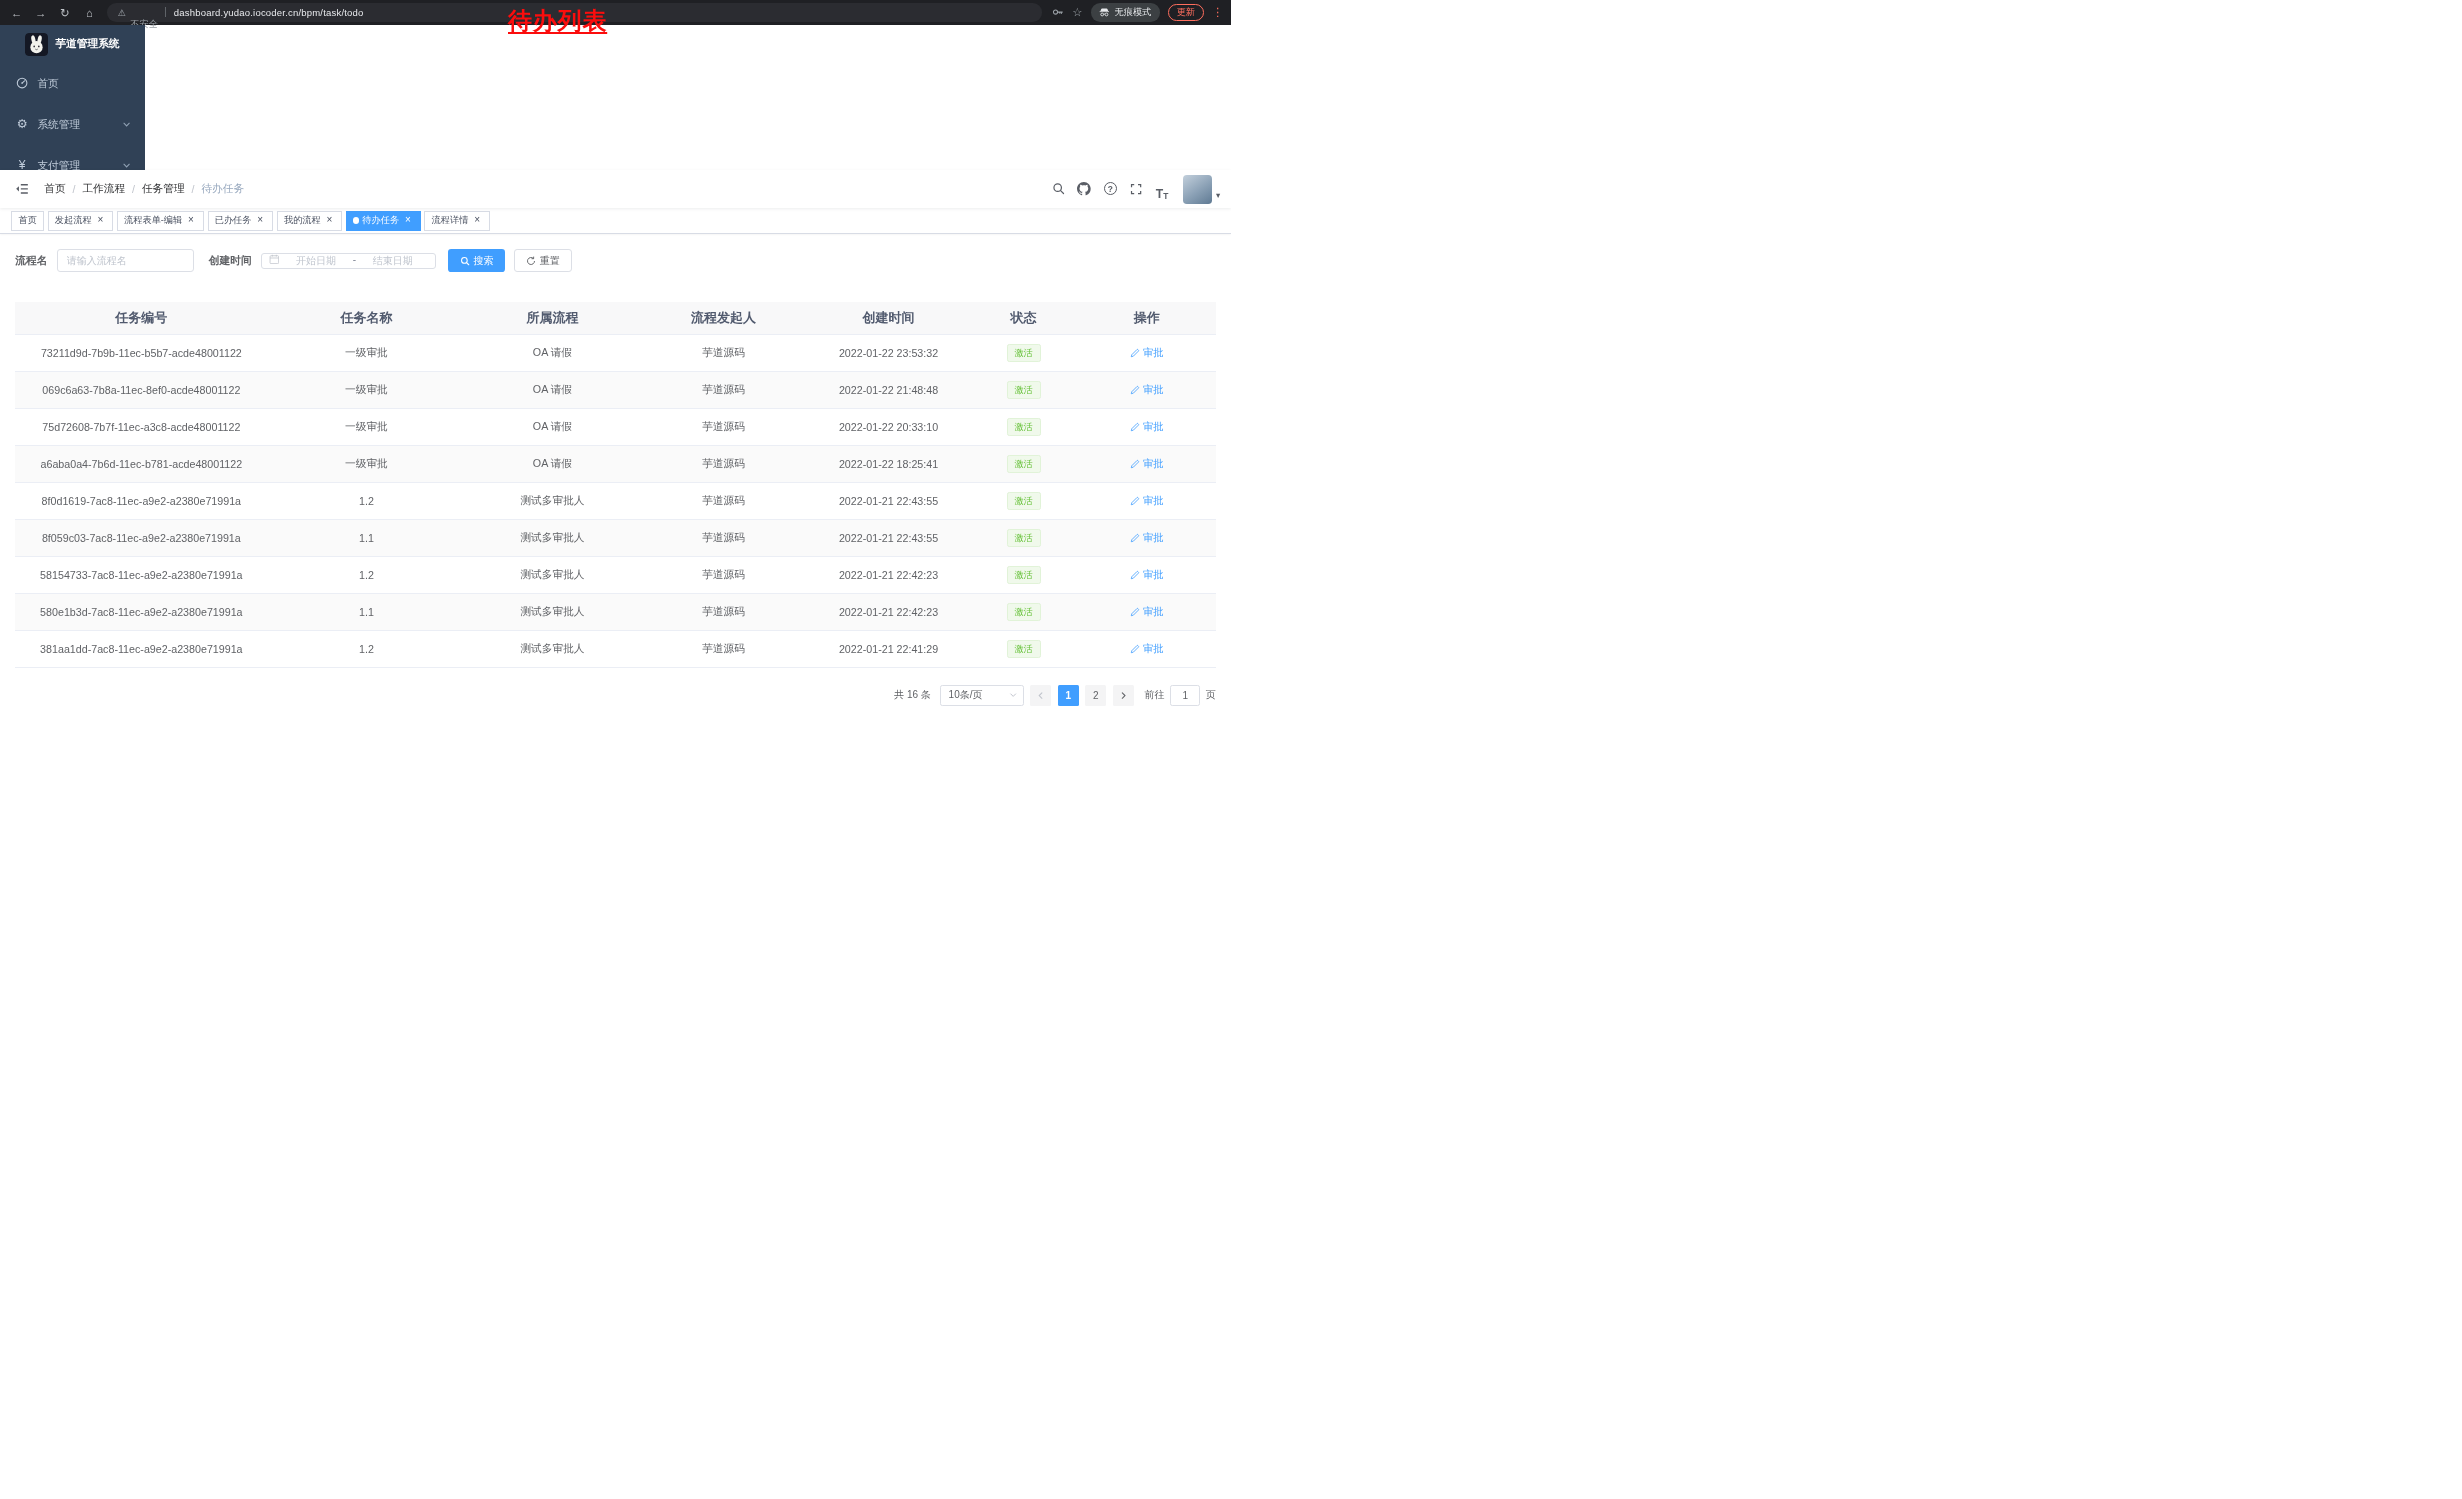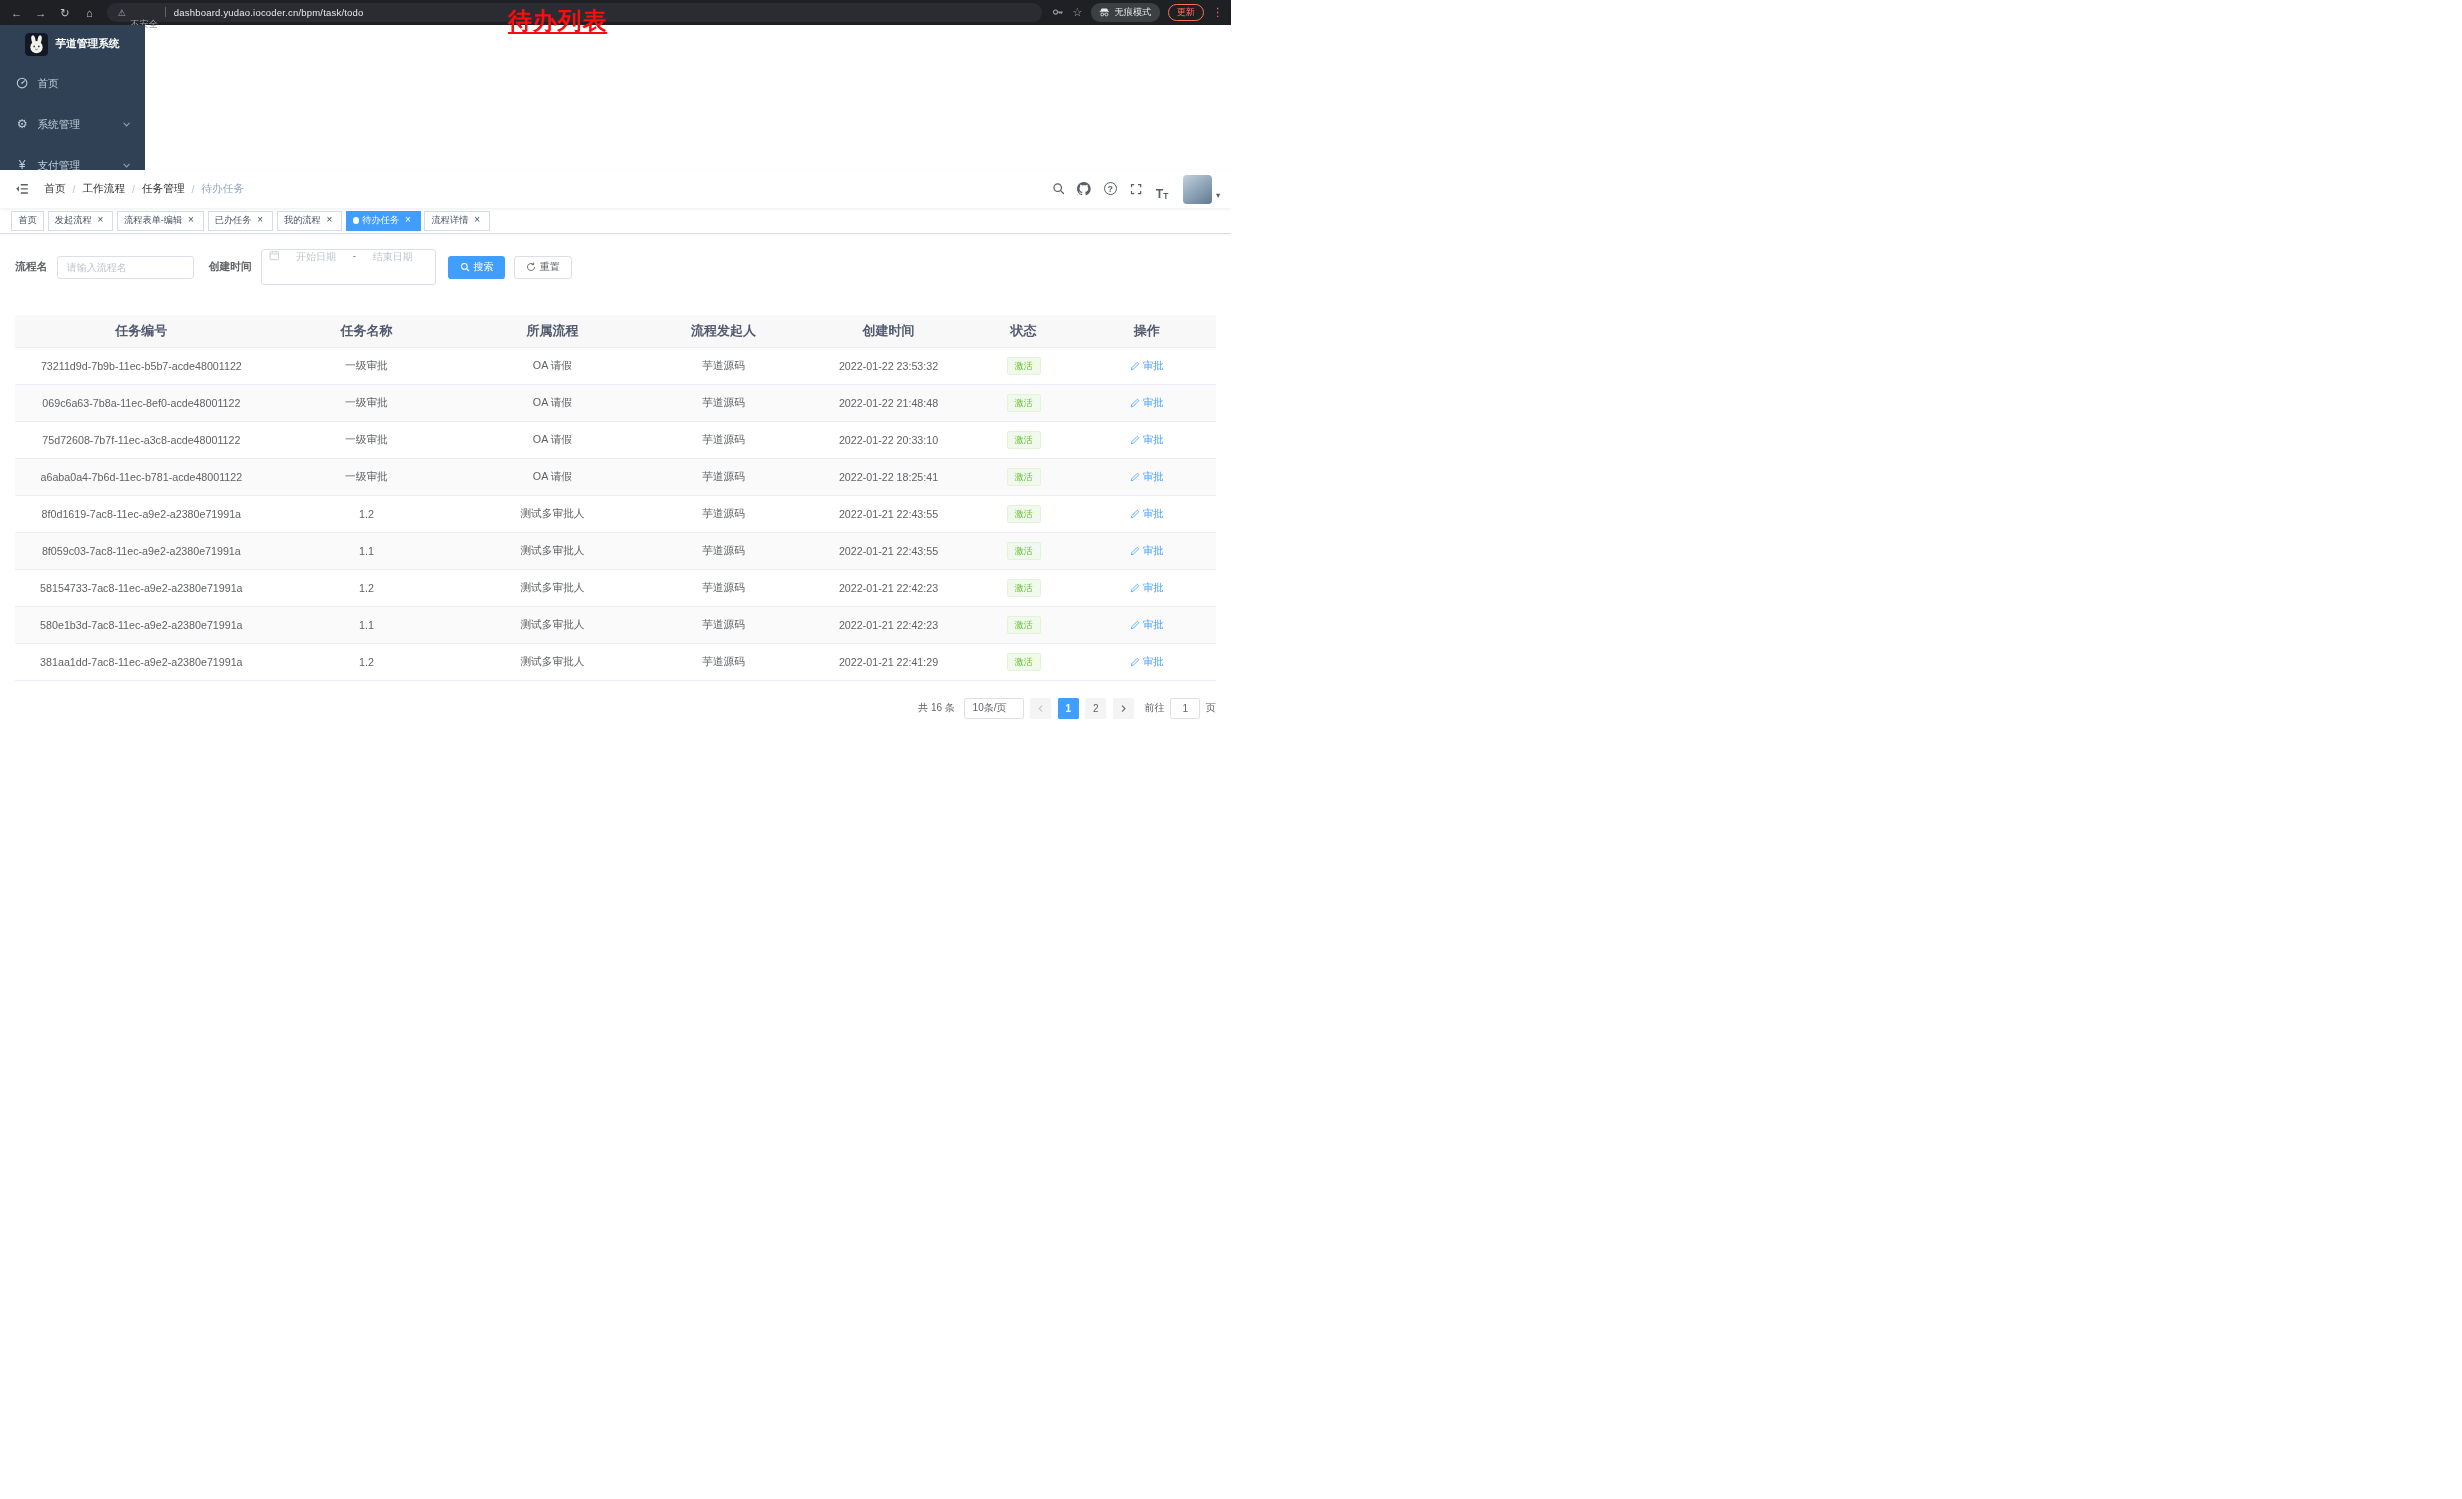--- a/index.html
+++ b/index.html
@@ -67,39 +67,39 @@
   .tag-dot { width:6.1px; height:6.1px; border-radius:50%; background:#fff; flex:0 0 6.1px; }
   .tag-close { width:11.4px; height:11.4px; display:inline-flex; align-items:center; justify-content:center; font-size:10px; line-height:1; border-radius:50%; }
 
   
   .content { flex:1; padding:15.3px 15.3px 0; background:#fff; }
   .filter-bar { display:flex; align-items:center; margin-bottom:30px; }
   .f-label { font-size:10.7px; font-weight:600; color:#606266; margin-right:9.2px; white-space:nowrap; }
   .f-input { width:137px; height:23px; border:0.8px solid #dcdfe6; border-radius:3.1px; padding:0 9.2px; font-size:10px; color:#606266; outline:none; font-family:inherit; }
   .f-input::placeholder { color:#bfc4cd; }
   .f-gap { width:15.3px; }
-  .date-range { width:175px; height:36px; border:0.8px solid #dcdfe6; border-radius:3px; display:flex; padding:0 6.9px; cursor:pointer; }
+  .date-range { width:175px; height:16px; border:0.8px solid #dcdfe6; border-radius:3px; display:flex; padding:0 6.9px; cursor:pointer; }
   .dr-ic { display:flex; margin-right:1.5px; }
   .dr-text { flex:1; text-align:center; font-size:10px; color:#bfc4cd; white-space:nowrap; }
   .dr-sep { font-size:10px; color:#808695; padding:0 1.5px; }
   .btn { height:23px; border-radius:3.1px; font-size:10px; display:inline-flex; align-items:center; gap:3.8px; padding:0 10.7px; border:0.8px solid transparent; cursor:pointer; white-space:nowrap; font-family:inherit; }
   .btn-primary { background:#409eff; color:#fff; margin-left:12.2px; }
   .btn-plain { background:#fff; border-color:#dcdfe6; color:#606266; margin-left:9.2px; }
 
   table.todo { width:100%; border-collapse:collapse; table-layout:fixed; }
   .todo th { background:#f8f8f9; height:32px; font-size:13px; font-weight:700; color:#515a6e; text-align:center; border-bottom:0.8px solid #ebeef5; white-space:nowrap; }
   .todo td { height:37px; font-size:10.7px; color:#606266; text-align:center; border-bottom:0.8px solid #ebeef5; white-space:nowrap; overflow:hidden; text-overflow:ellipsis; }
   .todo tbody tr:nth-child(even) { background:#fafafa; }
   .tag-success { display:inline-block; background:#f0f9eb; border:0.8px solid #e1f3d8; color:#67c23a; font-size:9.2px; line-height:1.35; padding:1.5px 6.9px; border-radius:2.3px; }
   .approve { color:#409eff; display:inline-flex; align-items:center; gap:3.1px; font-size:10.3px; cursor:pointer; }
 
   
   .pagination { display:flex; align-items:center; justify-content:flex-end; margin-top:17px; font-size:10px; color:#606266; }
   .pg-total { margin-right:9.2px; white-space:nowrap; }
-  .pg-size { width:60px; height:21.4px; border:0.8px solid #dcdfe6; border-radius:2.3px; display:flex; align-items:center; justify-content:space-between; padding:0 5.3px 0 7.6px; cursor:pointer; white-space:nowrap;gap:24px; }
+  .pg-size { width:84px; height:21.4px; border:0.8px solid #dcdfe6; border-radius:2.3px; display:flex; align-items:center; justify-content:space-between; padding:0 5.3px 0 7.6px; cursor:pointer; white-space:nowrap;gap:24px; }
   .pg-btn { min-width:21.4px; height:21.4px; margin-left:6.1px; background:#f4f4f5; border-radius:1.5px; display:flex; align-items:center; justify-content:center; font-size:10px; color:#606266; cursor:pointer; }
   .pg-btn.active { background:#409eff; color:#fff; font-weight:700; }
   .pg-btn.disabled { cursor:default; }
   .pg-goto { margin-left:10.7px; display:flex; align-items:center; gap:5.3px; white-space:nowrap; }
   .pg-input { width:30.5px; height:21.4px; border:0.8px solid #dcdfe6; border-radius:2.3px; text-align:center; font-size:10px; color:#606266; outline:none; font-family:inherit; }
 </style>
 </head>
 <body>
 
 <header class="chrome">

